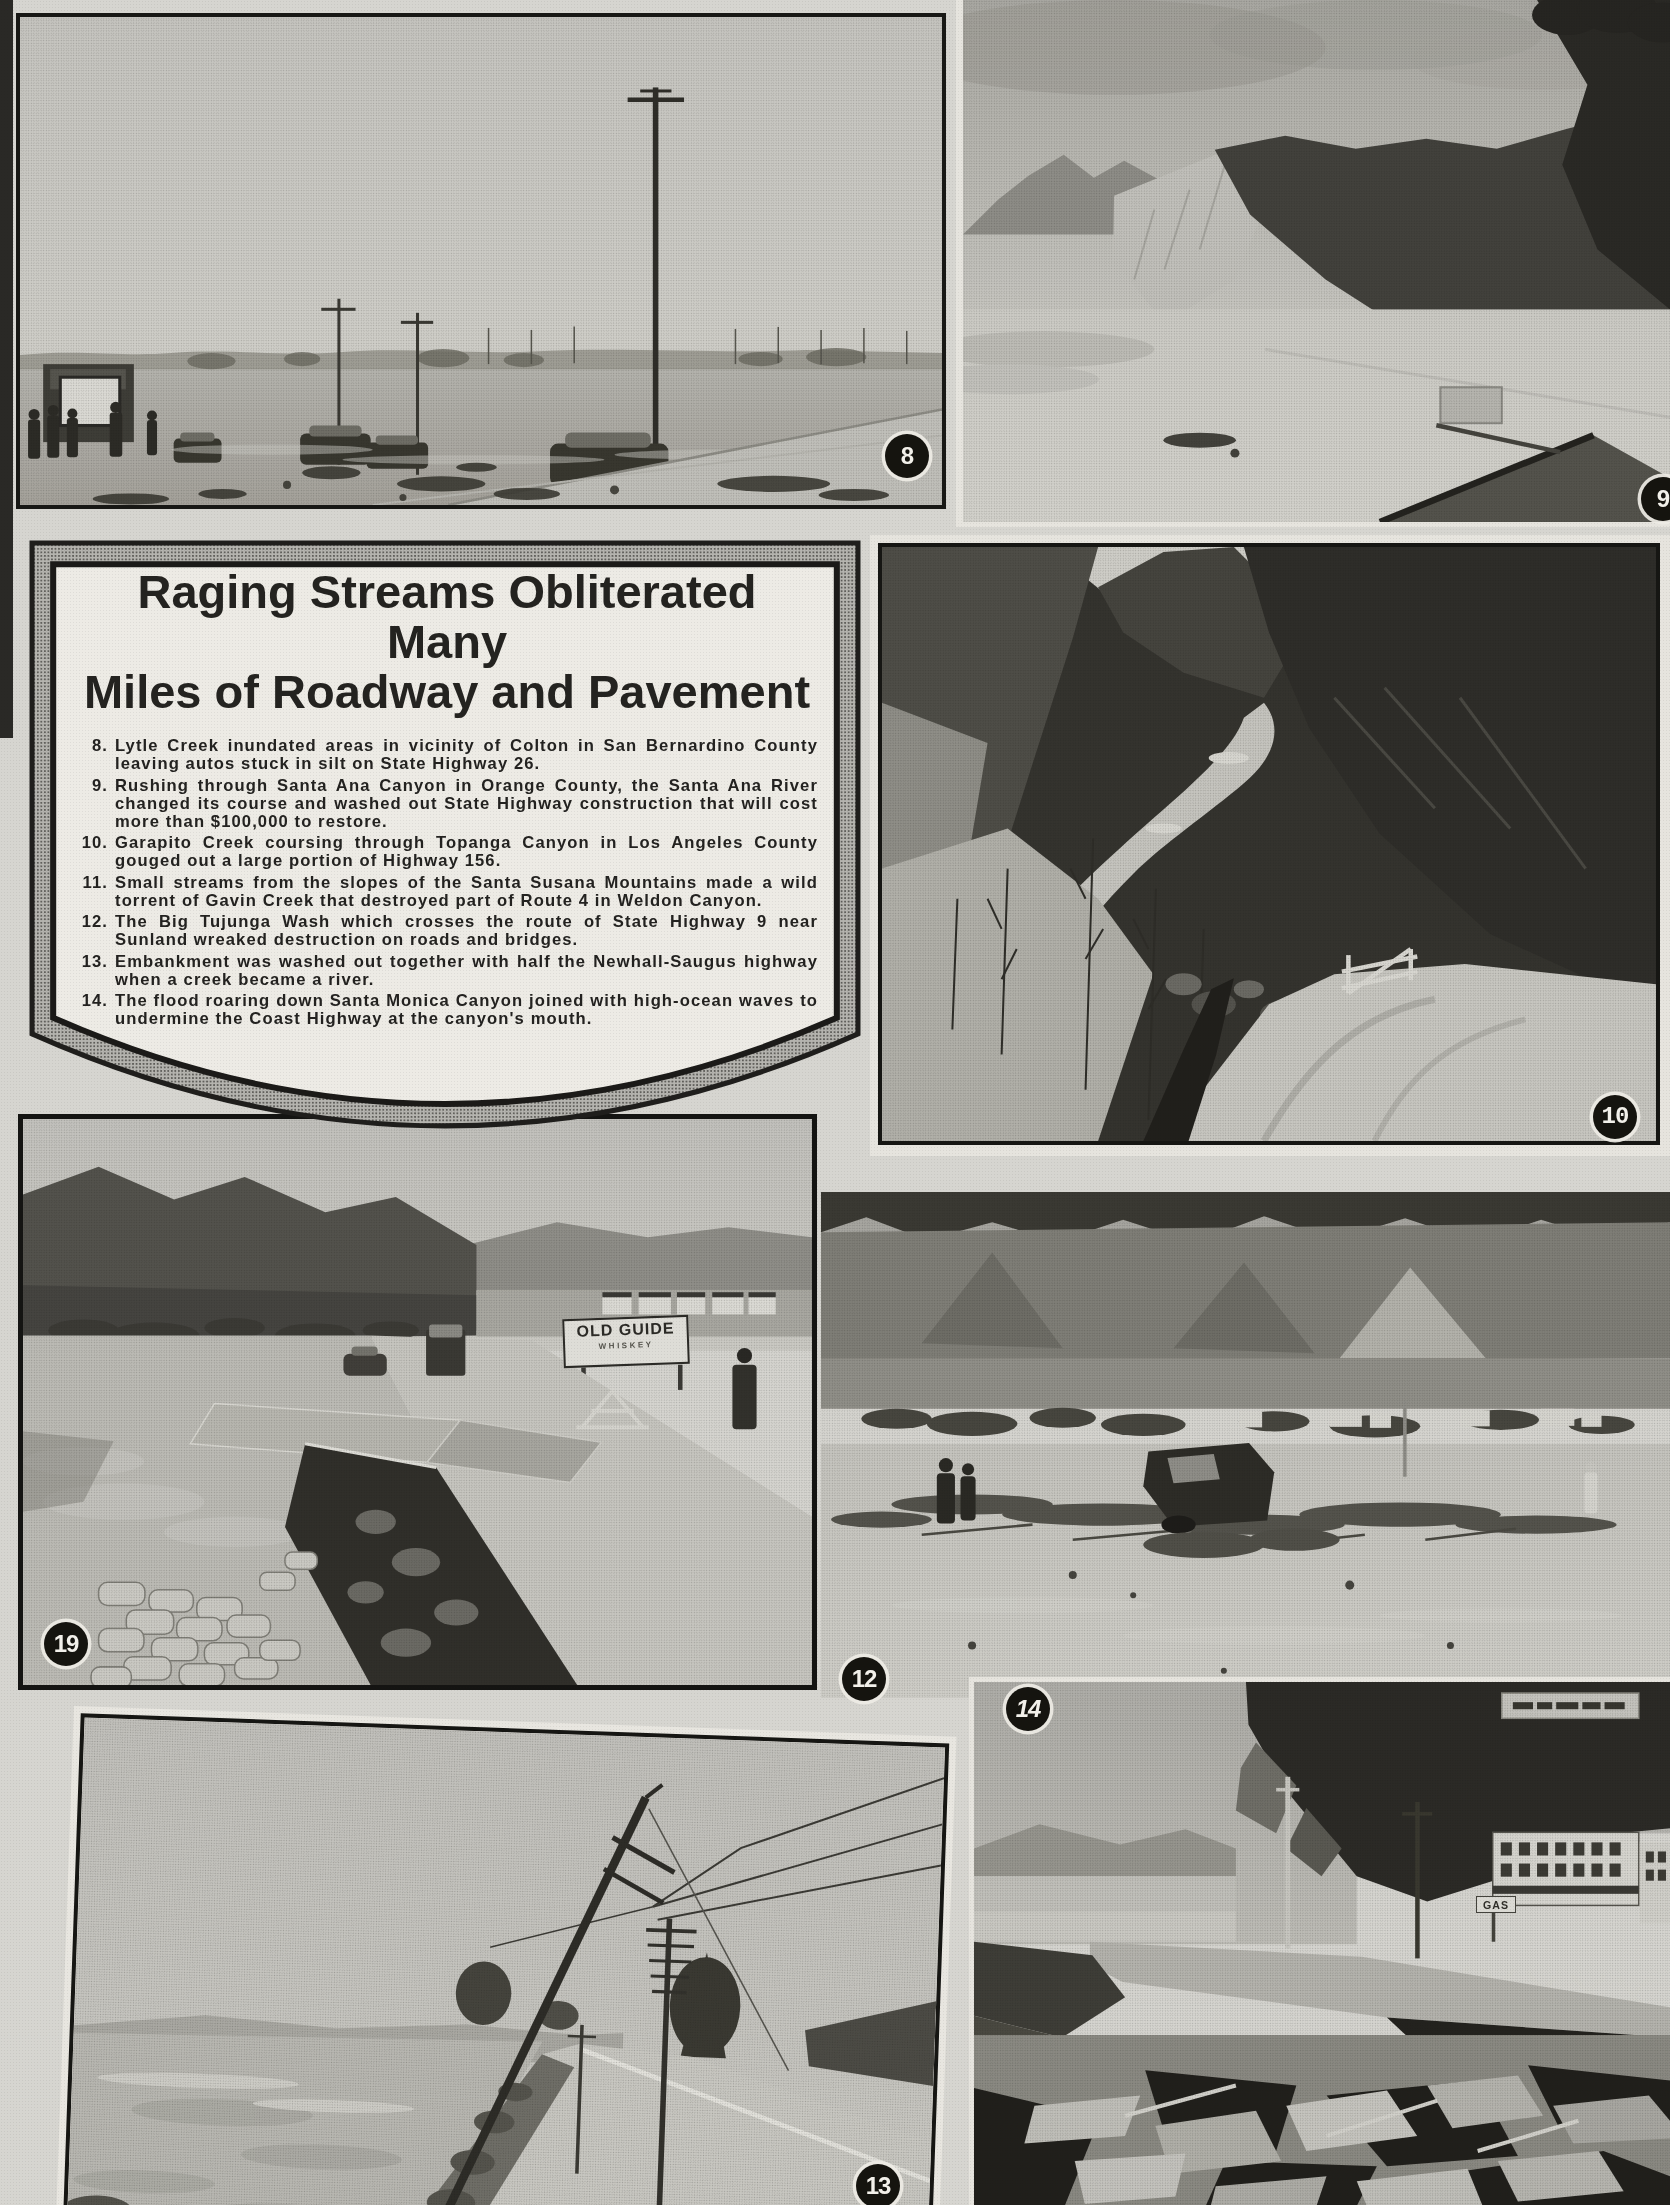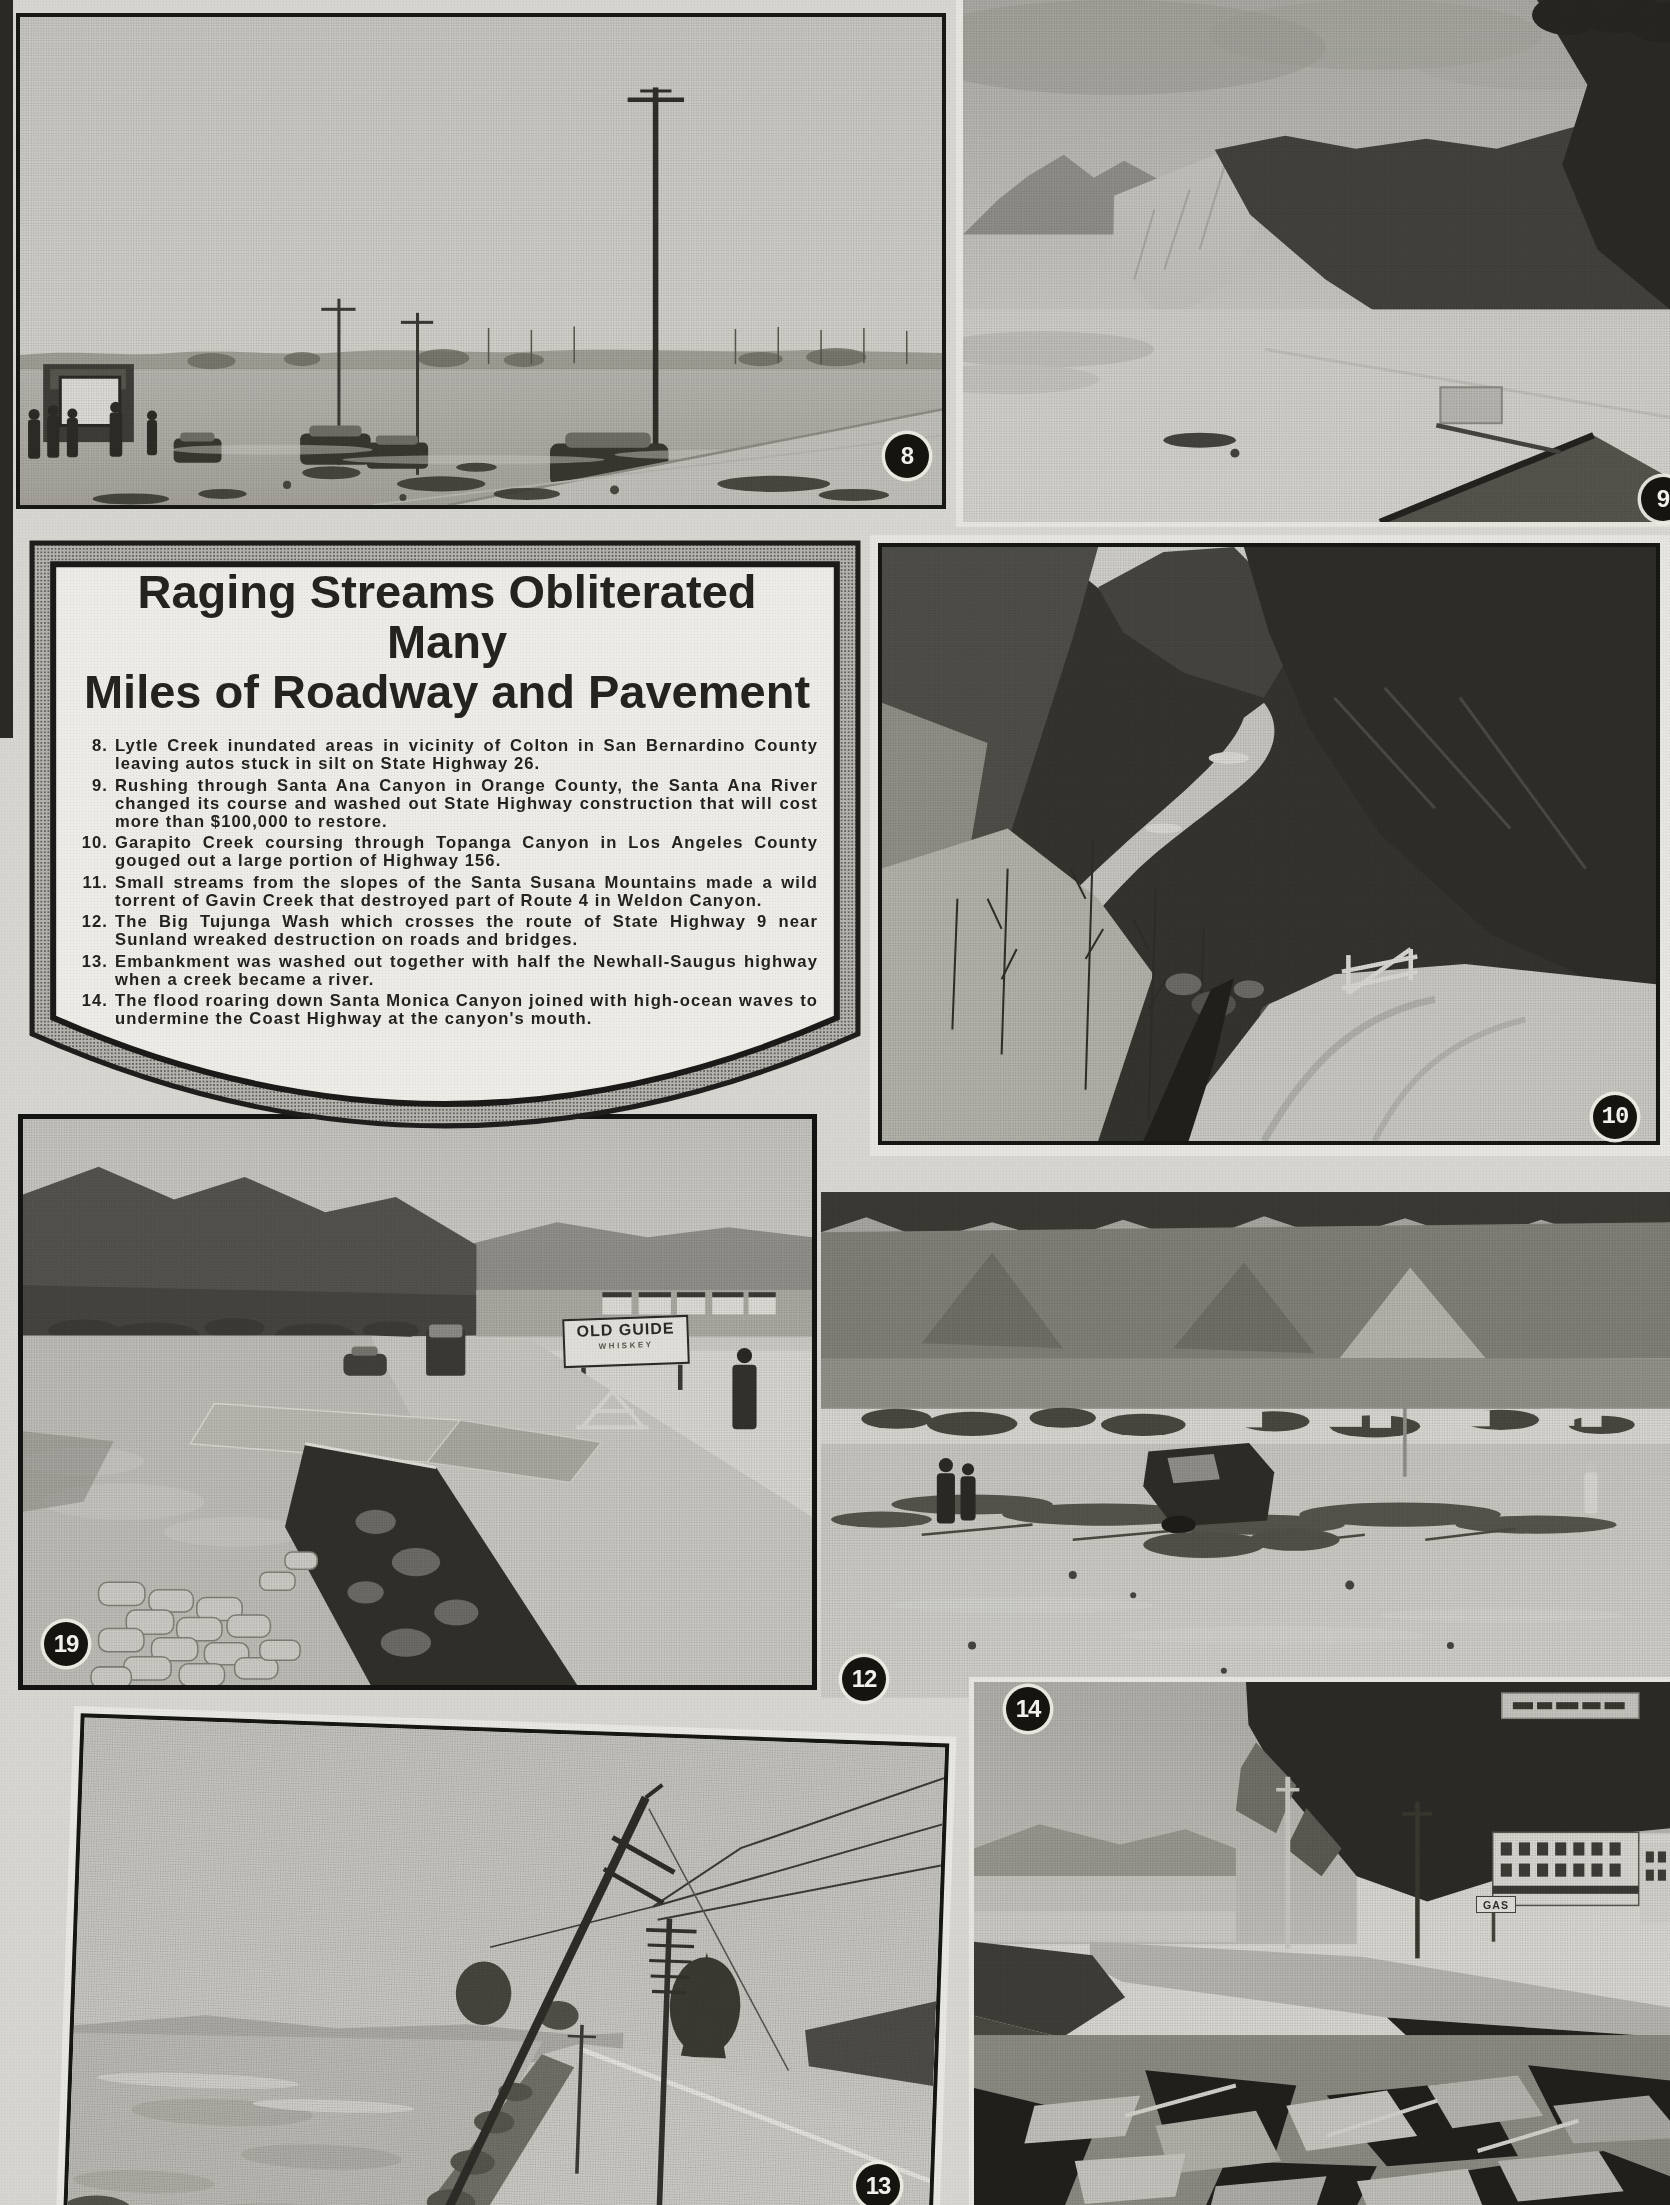--- a/index.html
+++ b/index.html
@@ -31,21 +31,21 @@
 
   .badge{position:absolute;width:44px;height:44px;border-radius:50%;background:#15140f;
     color:#f2f0ea;font-weight:700;font-size:24px;line-height:44px;text-align:center;
     box-shadow:0 0 0 3.5px rgba(238,236,229,.92);z-index:9;letter-spacing:-1px;}
   #badge8{left:885px;top:434px;}
   #badge9{left:1641px;top:477px;}
   #badge10{left:1593px;top:1095px;font-family:Liberation Mono, monospace;}
   #badge11{left:44px;top:1622px;}
   #badge12{left:842px;top:1657px;}
   #badge13{left:856px;top:2164px;}
-  #badge14{left:1006px;top:1687px;}
+  #badge14{left:1006px;top:1687px;font-style:italic;}
 
   .caption-frame{position:absolute;left:29px;top:540px;width:832px;height:630px;z-index:4;pointer-events:none;}
   .caption-content{position:absolute;left:76px;top:567px;width:742px;z-index:5;color:#232220;}
   .caption-title{text-align:center;font-weight:700;font-size:47px;line-height:50px;letter-spacing:0;
     color:#242320;margin-bottom:20px;}
   .cap-row{display:flex;margin-bottom:3.5px;font-size:16.6px;line-height:18px;font-weight:700;letter-spacing:1.1px;}
   .cap-num{flex:none;width:32px;text-align:right;margin-right:7px;}
   .cap-text{flex:1;text-align:justify;}
 
   .billboard{position:absolute;left:540px;top:198px;width:126px;height:49px;background:#deddd7;

